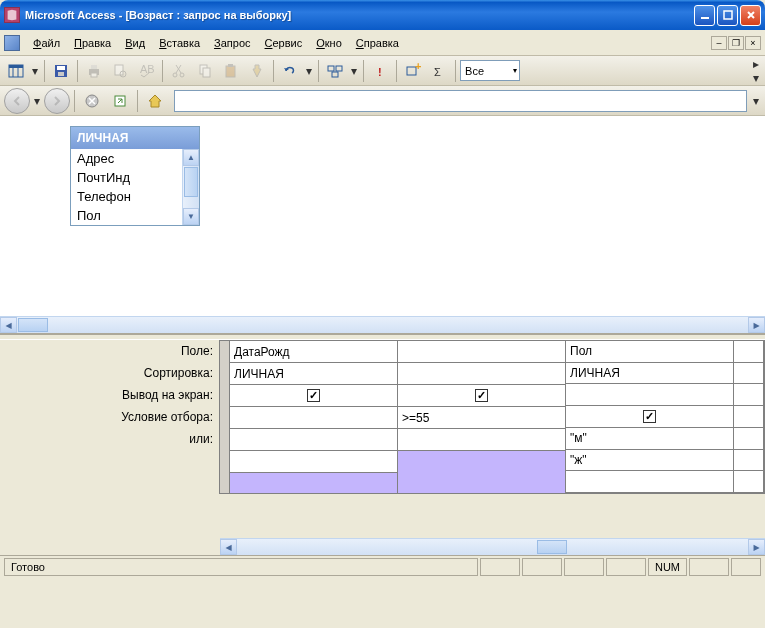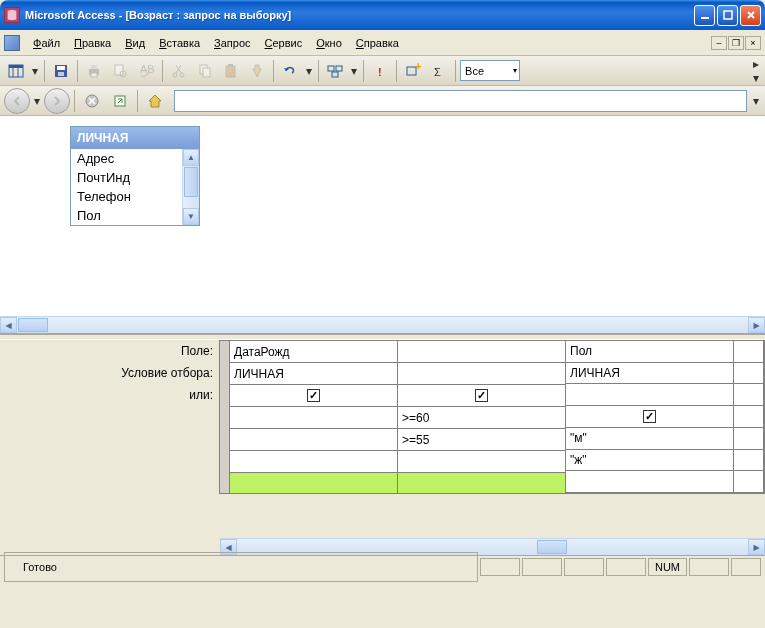--- a/index.html
+++ b/index.html
@@ -55,32 +55,32 @@
 
 .splitter { height: 7px; background: #ece9d8; border-top: 2px solid #aca899; border-bottom: 1px solid #fff; cursor: ns-resize; }
 
 
 .grid-area { background: #ece9d8; height: 215px; display: flex; flex-direction: column; gap: 44px; }
 .grid-scroll-wrap { height: 17px; display: flex; }
 .grid-scroll-wrap .corner { width: 220px; background: #ece9d8; }
 .qgrid { display: flex; flex: 1; overflow: hidden; }
 .row-headers { width: 220px; background: #ece9d8; }
 .row-header { height: 22px; display: flex; align-items: center; justify-content: flex-end; padding-right: 6px; font-size: 12px; }
-.cols { display: flex; flex: 1; background: #bef264; border: 1px solid #808080; }
+.cols { display: flex; flex: 1; background: #c4b5fd; border: 1px solid #808080; }
 .sel-col { width: 10px; background: #d4d0c8; border-right: 1px solid #808080; }
 .col { width: 168px; border-right: 1px solid #808080; display: flex; flex-direction: column; }
 .col.narrow { width: 30px; }
 .cell { height: 22px; border-bottom: 1px solid #808080; padding: 2px 4px; display: flex; align-items: center; font-size: 12px; background: white; overflow: hidden; white-space: nowrap; }
 .cell.chk { justify-content: center; }
 .chkbox { width: 13px; height: 13px; border: 1px solid #333; background: white; display: flex; align-items: center; justify-content: center; font-size: 11px; font-weight: bold; }
 
 
 .statusbar { height: 22px; background: #ece9d8; border-top: 1px solid #aca899; display: flex; align-items: center; padding: 0 4px; font-size: 11px; }
 .status-cell { border: 1px solid #aca899; height: 18px; padding: 0 6px; display: flex; align-items: center; margin-left: 2px; }
-.status-main { flex: 1; border: 1px solid #aca899; height: 30px; padding: 0 18px; display: flex; align-items: center; }
+.status-main { flex: 1; border: 1px solid #aca899; height: 18px; padding: 0 6px; display: flex; align-items: center; }
 
 .disabled svg { opacity: 0.4; }
 </style>
 </head>
 <body>
 
 <div class="titlebar">
   <div class="app-icon">
     <svg viewBox="0 0 16 16">
         <path d="M3 3 L8 2 L13 3 L13 13 L8 14 L3 13 Z" fill="#fff" opacity="0.7"></path>
@@ -289,20 +289,22 @@
   <div class="track"></div>
   <div class="sbtn">▶</div>
 </div>
 
 <div class="splitter"></div>
 
 <div class="grid-area">
   <div class="qgrid">
     <div class="row-headers">
       <div class="row-header">Поле:</div>
+      <div class="row-header">Сортировка:</div>
+      <div class="row-header">Вывод на экран:</div>
       <div class="row-header">Условие отбора:</div>
       <div class="row-header">или:</div>
       <div class="row-header"></div>
     </div>
     <div class="cols">
       <div class="sel-col"></div>
       <div class="col">
         <div class="cell">ДатаРожд</div>
         <div class="cell">ЛИЧНАЯ</div>
         <div class="cell chk">
@@ -311,21 +313,20 @@
         <div class="cell"></div>
         <div class="cell"></div>
         <div class="cell"></div>
       </div>
       <div class="col">
         <div class="cell"></div>
         <div class="cell"></div>
         <div class="cell chk">
             <div class="chkbox">✓</div>
           </div>
-        <div class="cell">&gt;=60</div>
         <div class="cell">&gt;=55</div>
         <div class="cell"></div>
       </div>
       <div class="col">
         <div class="cell">Пол</div>
         <div class="cell">ЛИЧНАЯ</div>
         <div class="cell"></div>
         <div class="cell chk">
             <div class="chkbox">✓</div>
           </div>

